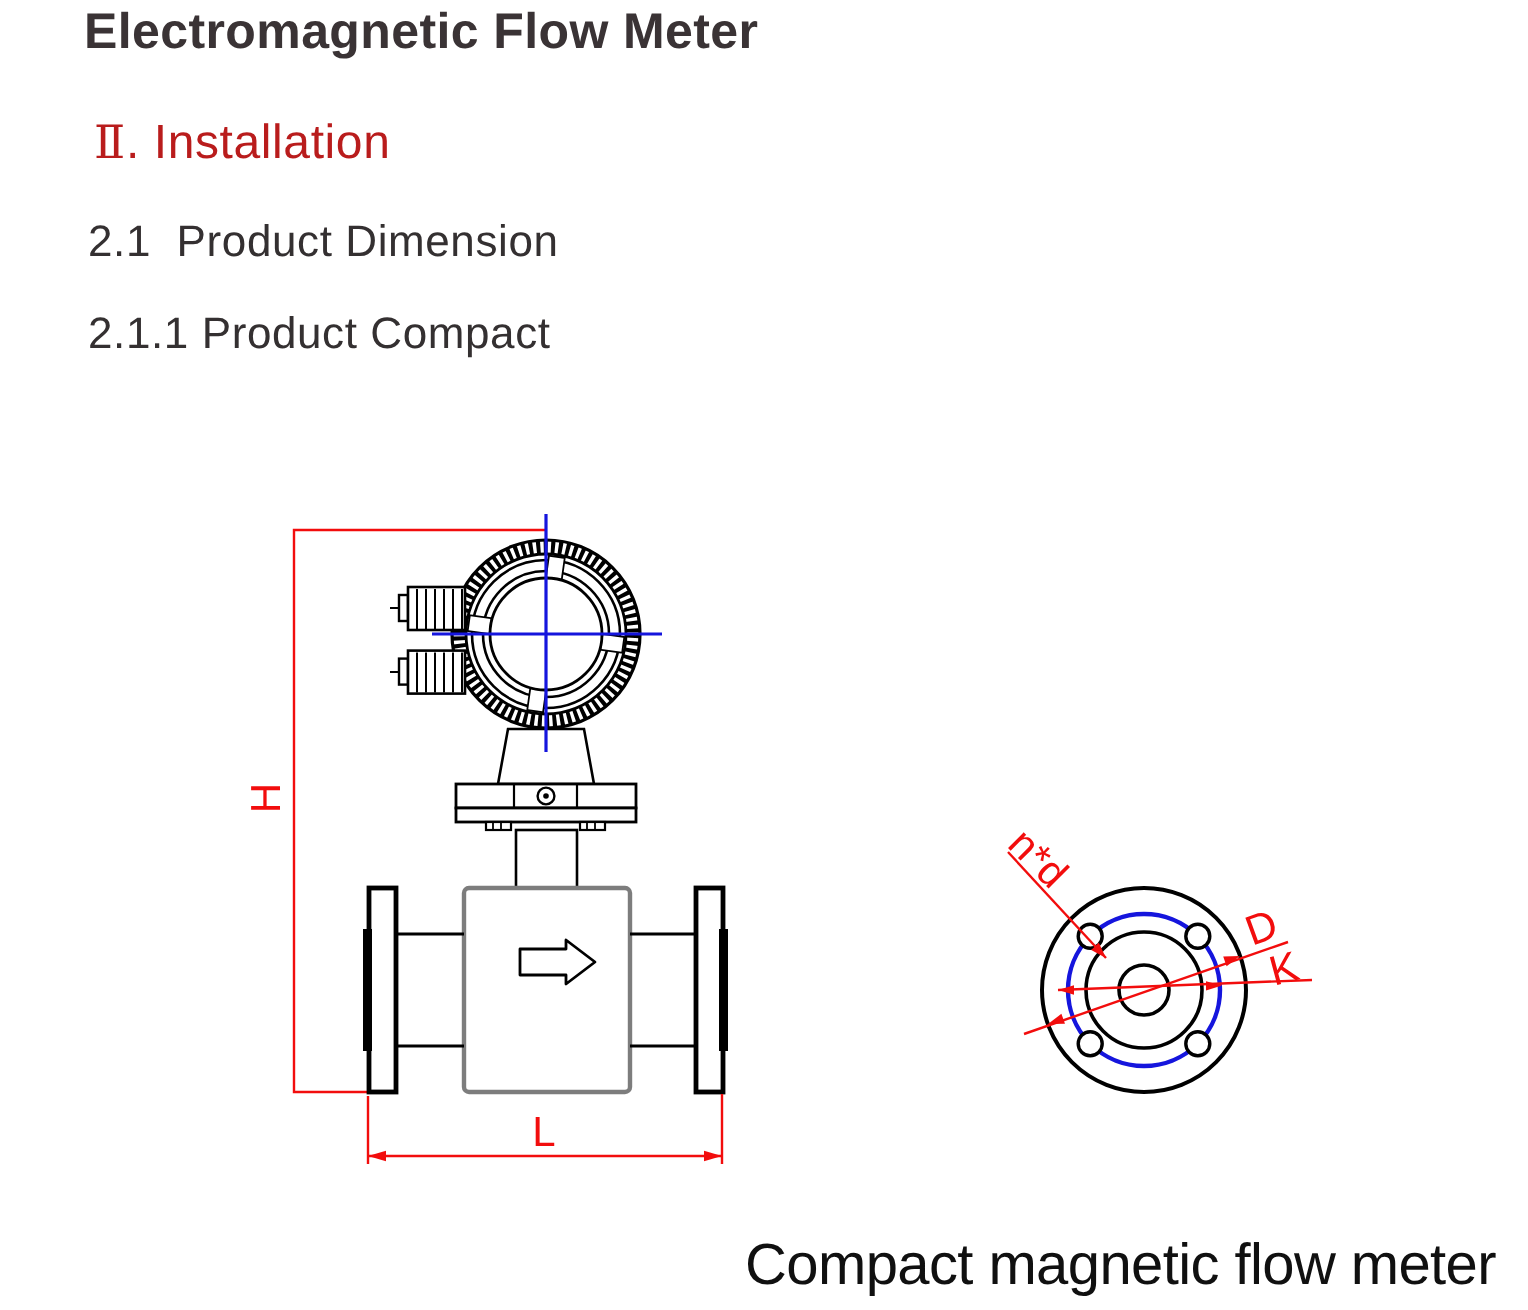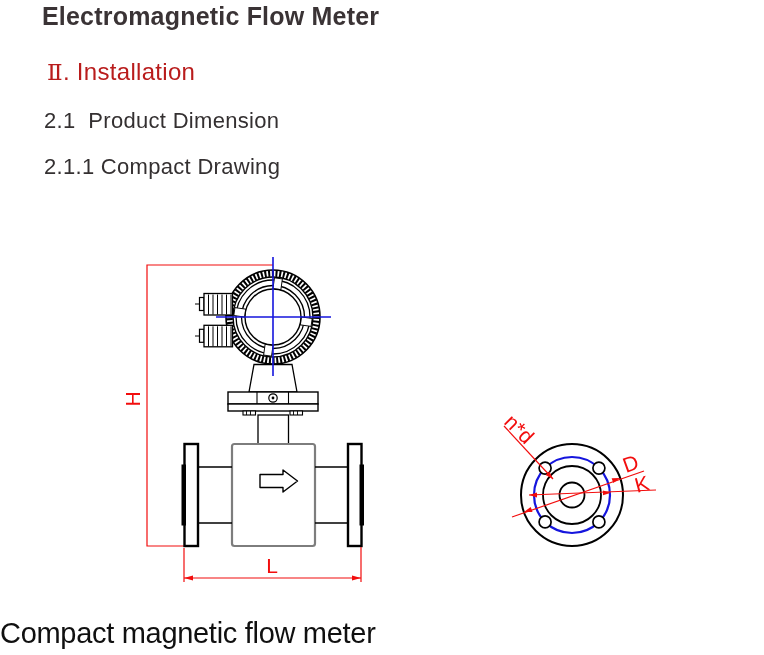--- a/index.html
+++ b/index.html
@@ -16,41 +16,41 @@
   }
   .section-heading .numeral{
     font-family:"DejaVu Serif","Liberation Serif",serif;font-size:23px;
   }
   .sub-heading{
     left:44px;font-size:22px;color:#343031;letter-spacing:.3px;white-space:pre;
   }
   .h3{top:108px;}
   .h4{top:154px;}
   .figure-caption{
-    left:0;top:617px;width:748px;text-align:left;font-size:29px;color:#101010;letter-spacing:-.3px;
+    left:0;top:617px;width:748px;text-align:right;font-size:29px;color:#101010;letter-spacing:-.3px;
   }
   svg text{font-family:"Liberation Sans","DejaVu Sans",sans-serif;}
   .redline{stroke:#f20d0d;stroke-width:1.2;fill:none;}
   .redfill{fill:#f20d0d;stroke:none;}
   .redtext{fill:#f20d0d;font-size:21px;}
   .blueline{stroke:#1515dd;stroke-width:1.6;fill:none;}
   .blk{stroke:#000;fill:none;}
   .blkw{stroke:#000;fill:#fff;}
 </style>
 </head>
 <body>
 
 <div class="abs doc-title">Electromagnetic Flow Meter</div>
 
 <div class="abs section-heading">
   <span class="numeral">Ⅱ</span><span>. Installation</span>
 </div>
 
 <div class="abs sub-heading h3">2.1  Product Dimension</div>
-<div class="abs sub-heading h4">2.1.1 Compact Drawing</div>
+<div class="abs sub-heading h4">2.1.1 Product Compact</div>
 
 <svg class="abs" style="left:0;top:0" width="764" height="655" viewBox="0 0 764 655">
 
   <g>
 
     <polyline class="redline" points="273,265 147,265 147,546 184,546"></polyline>
 
     <g>
       <circle class="blkw" cx="273" cy="317" r="47" stroke-width="1.6"></circle>
       <circle class="blk" cx="273" cy="317" r="43.5" stroke-width="6.5" stroke-dasharray="2 1.7"></circle>

